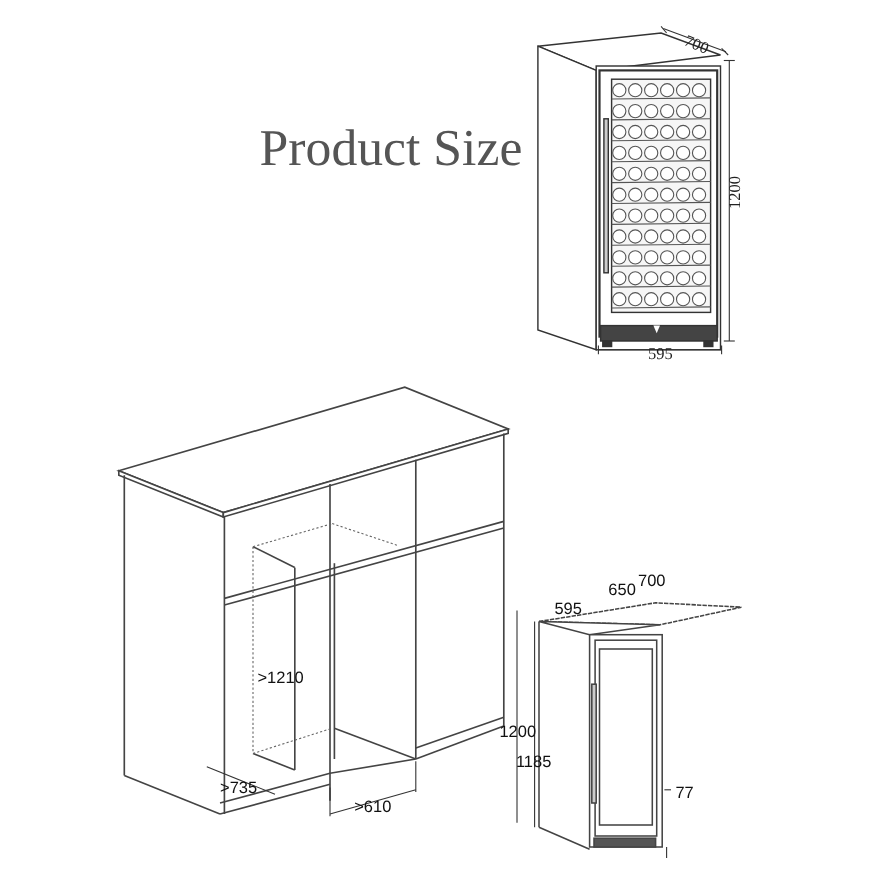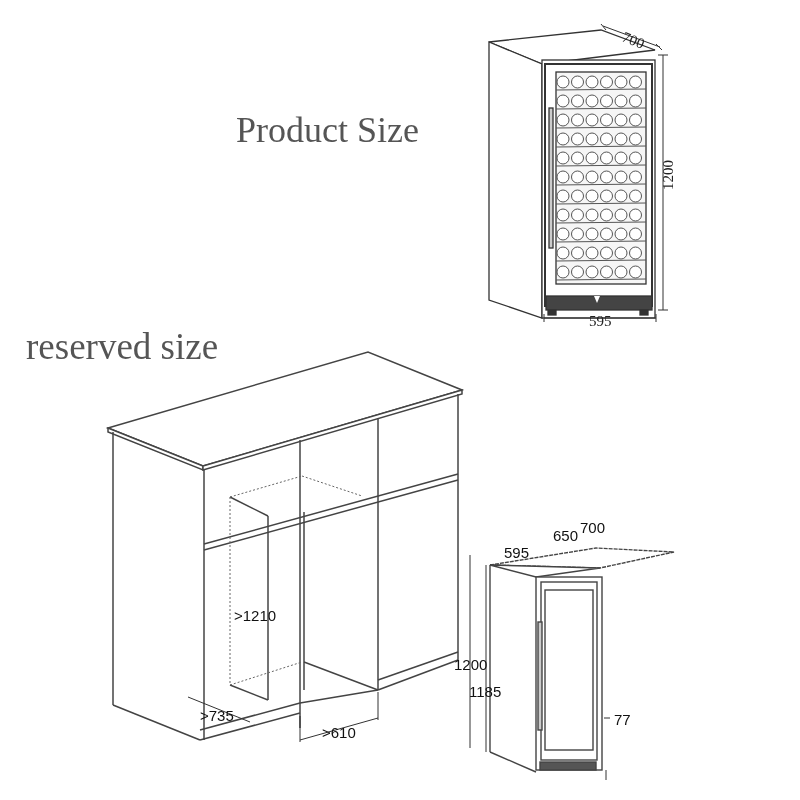--- a/index.html
+++ b/index.html
@@ -1,31 +1,30 @@
 <!DOCTYPE html>
 <html><head>
 <meta charset="utf-8">
 <style>
   html,body{margin:0;padding:0;background:#fff;}
   #root{position:relative;width:800px;height:800px;overflow:hidden;background:#fff;}
   .heading{position:absolute;font-family:"Liberation Serif","DejaVu Serif",serif;color:#555;line-height:1;white-space:nowrap;}
-  #t-product{left:236px;top:112px;font-size:36px;}
+  #t-product{left:236px;top:112px;font-size:47px;}
   #t-built1{left:26px;top:283px;font-size:37px;}
   #t-built2{left:26px;top:328px;font-size:37px;}
   svg{position:absolute;left:0;top:0;}
   .dim{font-family:"Liberation Sans","DejaVu Sans",sans-serif;font-size:15px;fill:#111;}
   .dims{font-family:"Liberation Serif","DejaVu Serif",serif;font-size:15px;fill:#222;}
 </style>
 </head>
 <body>
 
 <div id="root">
 
   <div class="heading" id="t-product">Product Size</div>
-  <div class="heading" id="t-built2">reserved size</div>
 
   <svg width="800" height="800" viewBox="0 0 800 800">
     <g stroke="#333" fill="none" stroke-width="1.3">
 
       <polygon points="489,42 601,30 655,50 542,64" fill="#fff"></polygon>
 
       <polygon points="489,42 542,64 542,318 489,300" fill="#fff"></polygon>
 
       <rect x="542" y="60" width="113" height="258" fill="#fff"></rect>
       <rect x="545" y="64" width="107" height="242" stroke-width="2"></rect>

